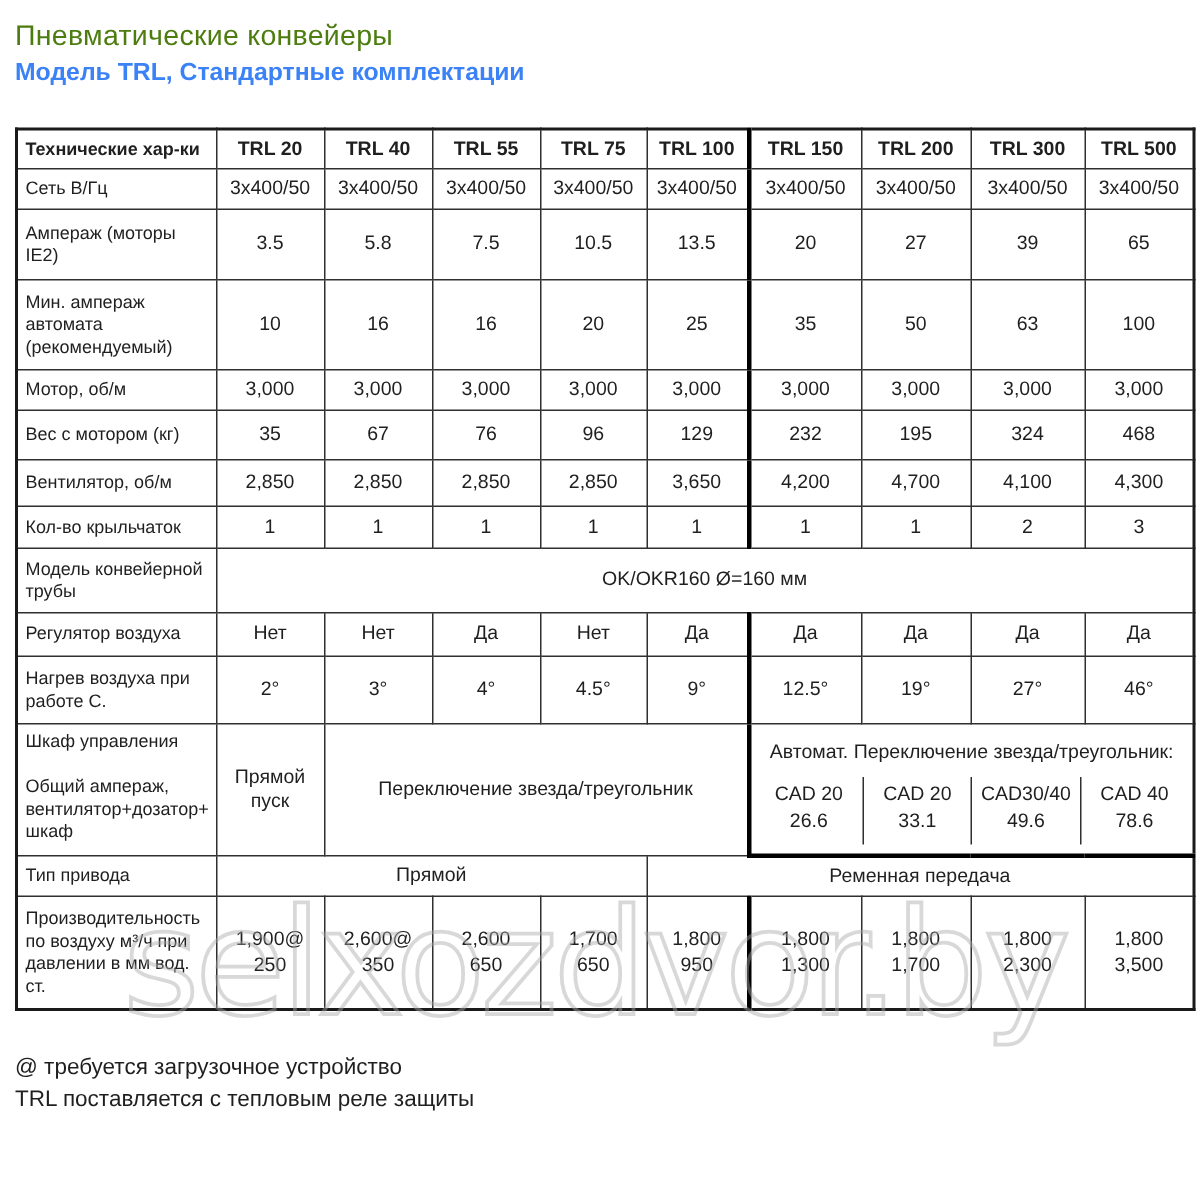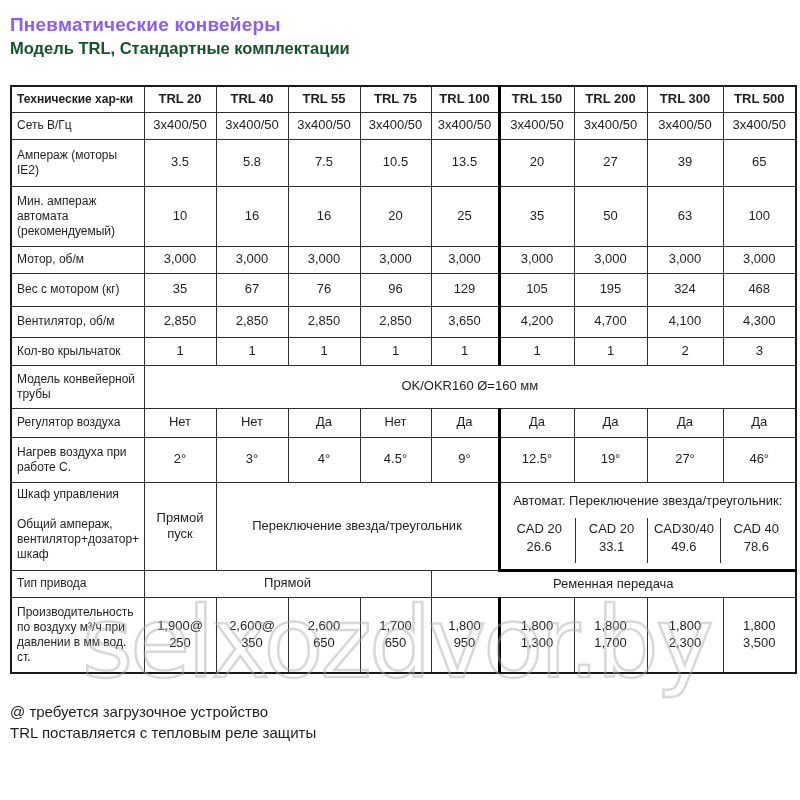--- a/index.html
+++ b/index.html
@@ -1,22 +1,22 @@
 <!DOCTYPE html>
 <html><head>
 <meta charset="utf-8">
 <style>
   html,body { margin:0; padding:0; }
   body {
     width:800px; height:800px; background:#ffffff; position:relative;
     font-family:"Liberation Sans", sans-serif; color:#1f1f1f; overflow:hidden;
   }
   .page { position:absolute; inset:0; padding:10px 5px 0 10px; box-sizing:border-box; }
-  .title { font-size:19px; font-weight:bold; color:#8b5cf6; margin:4px 0 0; line-height:22px; letter-spacing:.2px; }
-  .subtitle { font-size:16.5px; font-weight:bold; color:#14532d; margin:2px 0 0; line-height:20px; }
+  .title { font-size:19px; font-weight:normal; color:#4d7c0f; margin:4px 0 0; line-height:22px; letter-spacing:.2px; }
+  .subtitle { font-size:16.5px; font-weight:bold; color:#3b82f6; margin:2px 0 0; line-height:20px; }
 
   table.spec { border-collapse:collapse; table-layout:fixed; width:785px; margin-top:27px;
                border:2px solid #1a1a1a; }
   .spec td, .spec th { border:1px solid #2f2f2f; padding:1px 3px; text-align:center;
                vertical-align:middle; font-size:13px; font-weight:normal; line-height:1.25;
                overflow:hidden; }
   .spec th { font-weight:bold; }
   .spec th.label, .spec td.label { text-align:left; padding-left:5px; font-size:12px; }
   .spec th.label { font-weight:bold; }
   .thick-l { border-left:3px solid #000 !important; }
@@ -129,21 +129,21 @@
     </tr>
 
 
     <tr style="height:33px">
       <td class="label">Вес с мотором (кг)</td>
       <td>35</td>
       <td>67</td>
       <td>76</td>
       <td>96</td>
       <td>129</td>
-      <td class="thick-l">105</td>
+      <td class="thick-l">232</td>
       <td>195</td>
       <td>324</td>
       <td>468</td>
     </tr>
 
     <tr style="height:31px">
       <td class="label">Вентилятор, об/м</td>
       <td>2,850</td>
       <td>2,850</td>
       <td>2,850</td>

